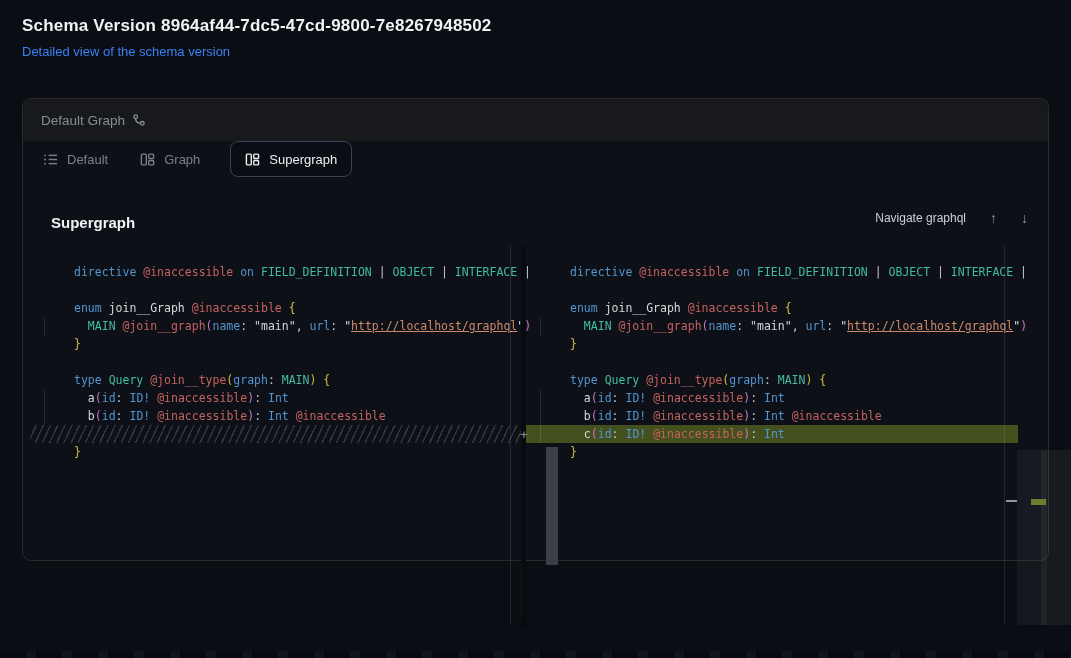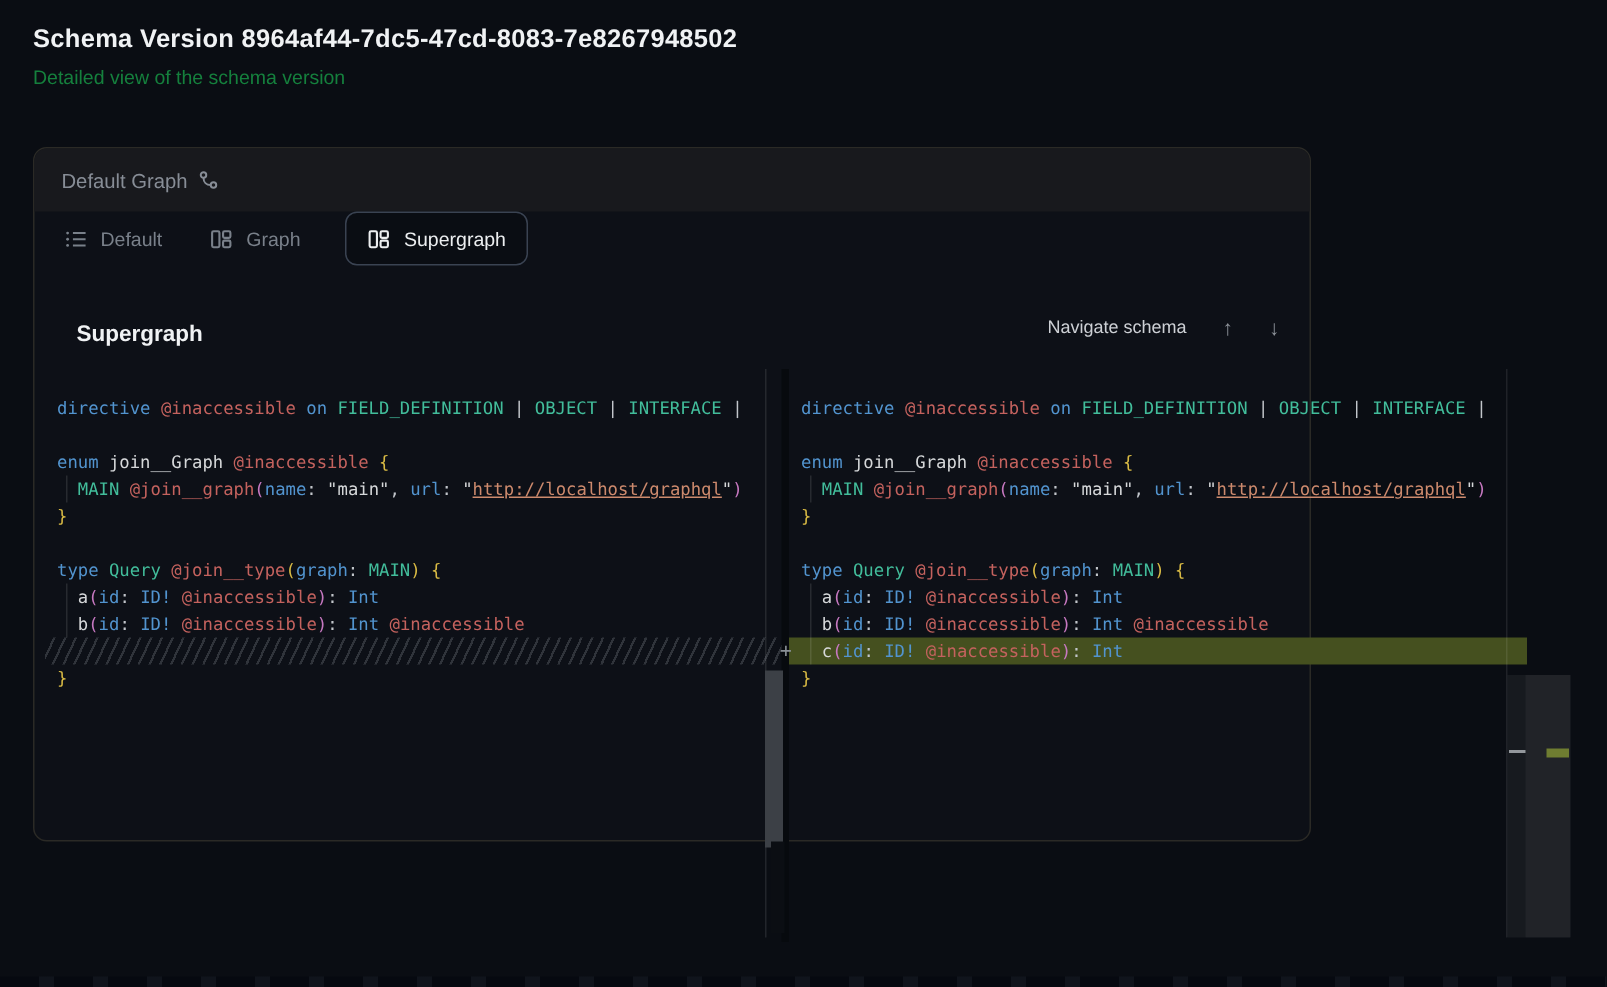--- a/index.html
+++ b/index.html
@@ -8,25 +8,25 @@
     background:#0a0d13;
     font-family:"Liberation Sans", sans-serif;
     position:relative;
     overflow:hidden;
     color:#e8eaed;
   }
 
   
   .page-header { position:absolute; left:22px; top:16px; }
   .page-title { font-size:17px; font-weight:700; color:#f0f2f4; letter-spacing:.2px; }
-  .page-subtitle { margin-top:8px; font-size:13px; color:#15803d; font-weight:400; }
+  .page-subtitle { margin-top:8px; font-size:13px; color:#3b82f6; font-weight:400; }
 
   
   .card {
-    position:absolute; left:22px; top:98px; width:852px; height:463px;
+    position:absolute; left:22px; top:98px; width:1027px; height:463px;
     background:#0d1017; border:1px solid #2b2a26; border-radius:9px;
   }
   .tabstrip {
     position:absolute; left:0; top:0; width:100%; height:42px;
     background:#18191d; border-radius:8px 8px 0 0;
   }
   .tab {
     position:absolute; top:0; height:42px; display:flex; align-items:center; gap:7px;
     font-size:13.5px; color:#878d96; cursor:pointer; padding:0 18px;
   }
@@ -53,21 +53,21 @@
     position:absolute; left:28px; top:115px; font-size:15px; font-weight:700; color:#f0f2f4;
   }
   .nav-controls {
     position:absolute; right:20px; top:112px; display:flex; align-items:center; gap:24px;
   }
   .nav-label { font-size:12px; color:#cdd0d5; }
   .nav-arrow { font-size:14px; color:#8f949b; cursor:pointer; line-height:1; }
 
   
   .editor { position:absolute; inset:0; pointer-events:none; }
-  .editor .clickable { pointer-events:auto; }
+  .editor .clickable { pointer-events:auto;margin-left:36px; }
 
   .code {
     position:absolute; top:263px; font-family:"DejaVu Sans Mono", monospace;
     font-size:11.5px; line-height:18px; white-space:pre;
   }
   .code.left  { left:38px;  width:478px; }
   .code.right { left:534px; width:470px; }
   .code-line { height:18px; }
 
   .hatch-row {
@@ -109,21 +109,21 @@
 
   .bottom-dashes {
     position:absolute; left:0; bottom:0; width:100%; height:7px;
     background:repeating-linear-gradient(90deg,#060910 0 26px,#10141c 26px 36px);
   }
 </style>
 </head>
 <body>
 
 <div class="page-header">
-  <div class="page-title">Schema Version 8964af44-7dc5-47cd-8083-7e8267948502</div>
+  <div class="page-title">Schema Version 8964af44-7dc5-47cd-9800-7e8267948502</div>
   <div class="page-subtitle">Detailed view of the schema version</div>
 </div>
 
 <div class="card">
   <div class="tabstrip">
     <div class="tab t-default">
       <span>Default Graph</span>
       <svg viewBox="0 0 16 16">
           <circle cx="4.2" cy="4.2" r="2.1"></circle>
           <circle cx="11.8" cy="11.8" r="2.1"></circle>
@@ -157,21 +157,21 @@
           <rect x="1.5" y="2.3" width="5.2" height="11.4" rx="1"></rect>
           <rect x="9.3" y="2.3" width="5.2" height="4.7" rx="1"></rect>
           <rect x="9.3" y="9" width="5.2" height="4.7" rx="1"></rect>
         </svg>
       <span>Supergraph</span>
     </div>
   </div>
 
   <div class="panel-heading">Supergraph</div>
   <div class="nav-controls">
-    <span class="nav-label">Navigate schema</span>
+    <span class="nav-label">Navigate graphql</span>
     <span class="nav-arrow">↑</span>
     <span class="nav-arrow">↓</span>
   </div>
 </div>
 
 <div class="editor">
   <div class="added-row"></div>
   <div class="hatch-row"></div>
 
   <div class="guide g1"></div>

